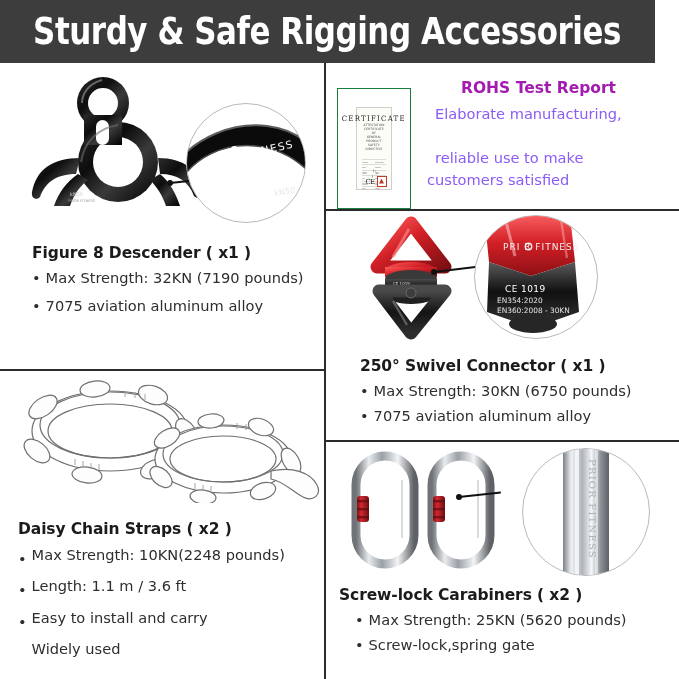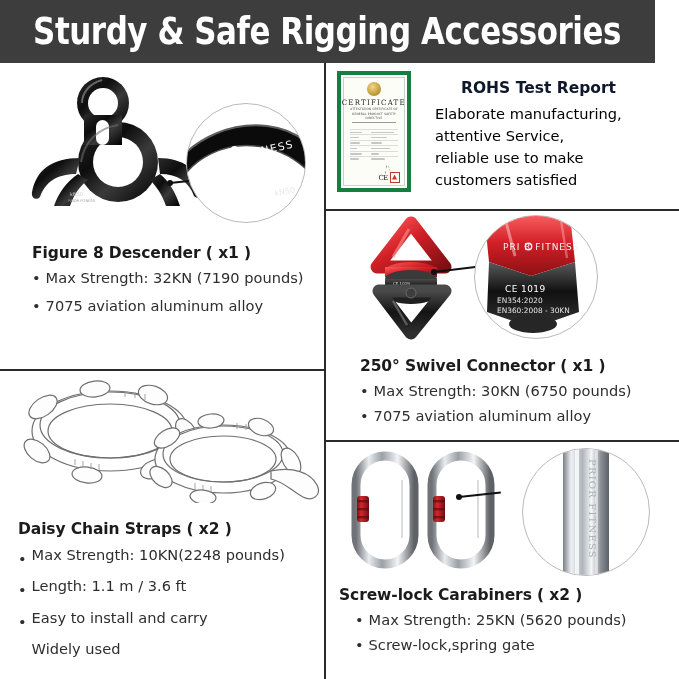--- a/index.html
+++ b/index.html
@@ -44,21 +44,21 @@
 
   
   .mag{position:absolute;border:1.4px solid #b9b9b9;border-radius:50%;
        background:#fff;overflow:hidden;}
   .leader{position:absolute;background:#111;height:1.5px;transform-origin:left center;}
   .leaddot{position:absolute;width:6px;height:6px;border-radius:50%;background:#111;}
 
   
   .cert{
     position:absolute;box-sizing:border-box;
-    border:4px solid #15803d;background:#ffffff;padding:2px;
+    border:1px solid #15803d;background:#ffffff;padding:18px;margin-top:17px;
   }
   .cert-inner{
     box-sizing:border-box;width:100%;height:100%;
     border:1px solid #cfcfcf;background:#fdfdf8;
     display:flex;flex-direction:column;align-items:center;
     padding:3px 4px 2px;position:relative;
   }
   .cert-seal{
     width:14px;height:14px;border-radius:50%;
     background:radial-gradient(circle at 40% 35%,#f2d98c,#b9922f 70%,#8a6d18);
@@ -87,22 +87,22 @@
   .ce-logo{width:8px;height:9px;background:#fff;border:.6px solid #c0392b;
            position:relative;}
   .ce-logo:after{content:"";position:absolute;left:1px;top:1.5px;width:5px;height:5px;
            background:#c0392b;clip-path:polygon(50% 0,100% 100%,0 100%);}
 
   .cert-rows{width:92%;margin-top:2px;}
   .crow{display:flex;gap:4px;align-items:center;border-top:.5px solid #dcdcdc;padding:1.4px 0;}
   .crow .cl{flex:0 0 36%;} .crow .cr{flex:1;}
 
   
-  .rohs-title{font-size:15.5px;font-weight:bold;color:#0f172a;}
-  .rohs-body{font-size:14.6px;color:#000000;line-height:1.44;}
+  .rohs-title{font-size:15.5px;font-weight:bold;color:#a21caf;}
+  .rohs-body{font-size:14.6px;color:#8b5cf6;line-height:1.44;}
 
   
   .stage{position:absolute;}
 </style>
 </head>
 <body>
 
 <div class="sheet">
 
   <div class="header">
@@ -245,23 +245,22 @@
         </div>
         <div class="cert-ce">
           <span class="ce-mark">CE</span>
           <span class="ce-logo"></span>
         </div>
       </div>
     </div>
 
     <div class="rohs-title" style="position:absolute;left:135px;top:14px;">ROHS Test Report</div>
     <div class="rohs-body" style="position:absolute;left:109px;top:38px;">Elaborate manufacturing,</div>
-    <div class="rohs-body" style="position:absolute;left:109px;top:60px;">attentive Service,</div>
     <div class="rohs-body" style="position:absolute;left:109px;top:82px;">reliable use to make</div>
-    <div class="rohs-body" style="position:absolute;left:109px;top:104px;">customers satisfied</div>
+    <div class="rohs-body" style="position:absolute;left:101px;top:104px;">customers satisfied</div>
   </div>
 
   <div class="panel" style="left:326px;top:211px;width:353px;height:229px;">
 
     <div class="stage" style="left:27px;top:4px;width:130px;height:125px;">
       <svg width="130" height="125" viewBox="0 0 130 125">
         <defs>
           <linearGradient id="red1" x1="0" y1="0" x2="1" y2="1">
             <stop offset="0" stop-color="#ff5b5b"></stop>
               <stop offset="0.45" stop-color="#d01f26"></stop>

